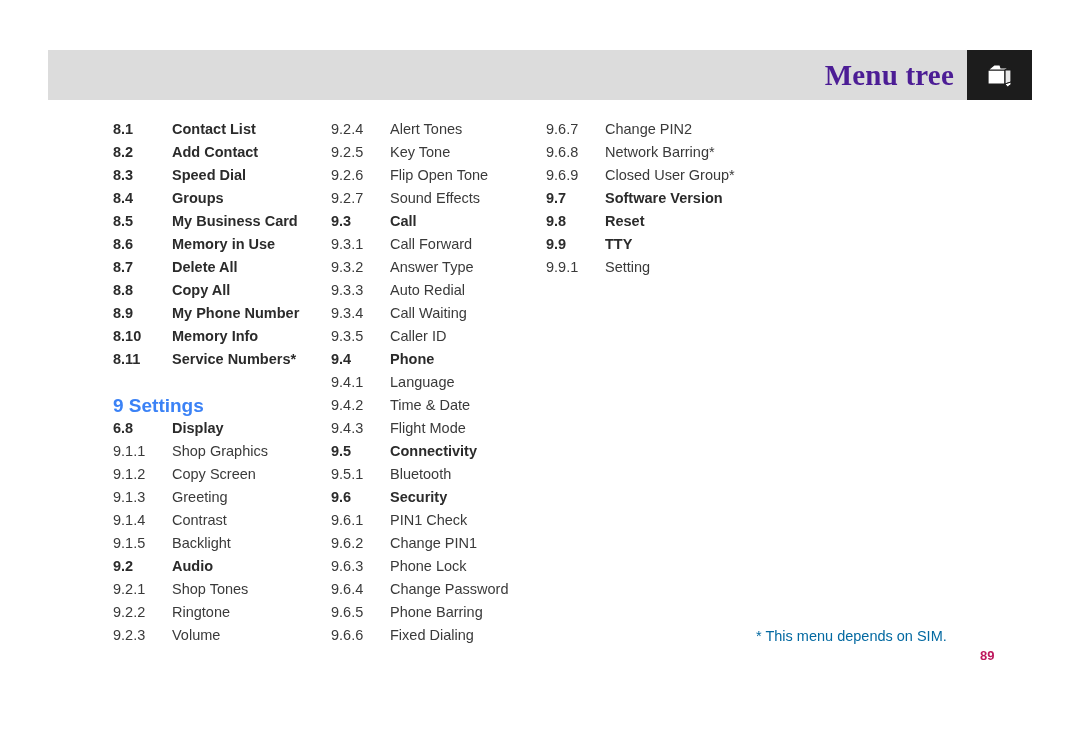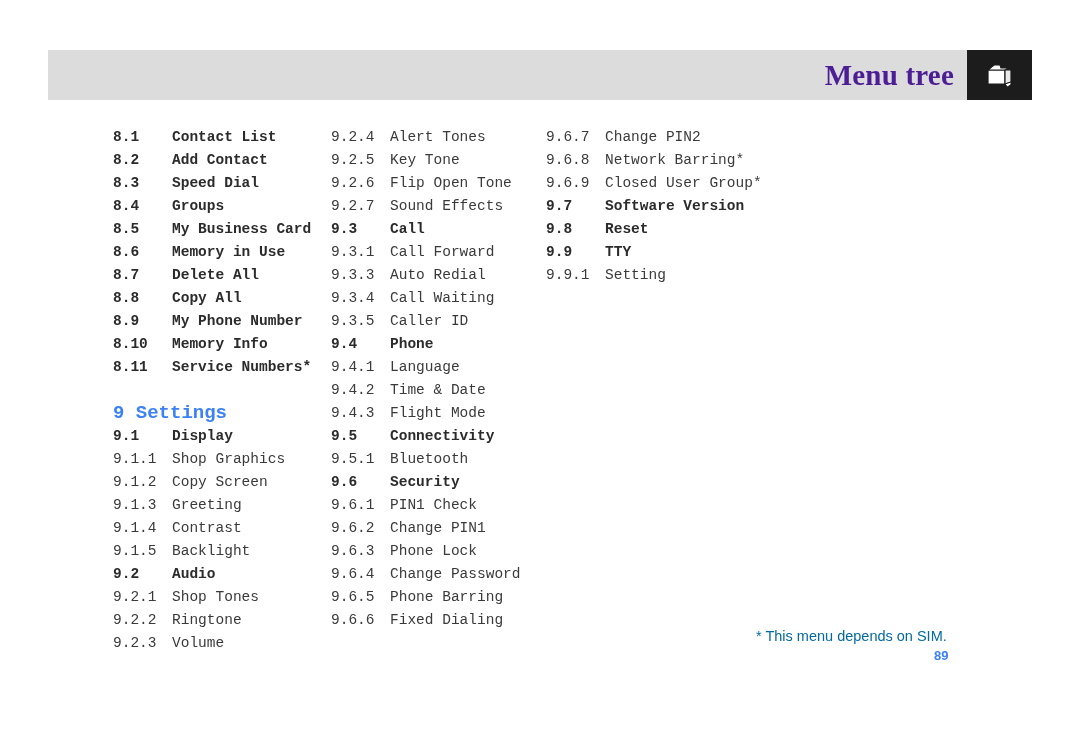--- a/index.html
+++ b/index.html
@@ -62,22 +62,21 @@
 
   
   .columns {
     position: absolute;
     left: 0;
     top: 118px;
     width: 1080px;
   }
   .col {
     position: absolute;
-    top: 8px;
-    font-family: Liberation Mono, monospace;
+    top: 0;
   }
   .col-1 { left: 113px; width: 215px; }
   .col-2 { left: 331px; width: 210px; }
   .col-3 { left: 546px; width: 230px; }
 
   .row {
     height: 23px;
     line-height: 23px;
     display: flex;
     white-space: nowrap;
@@ -112,25 +111,25 @@
   .footnote {
     position: absolute;
     left: 756px;
     top: 628px;
     font-size: 14.5px;
     color: #0369a1;
     white-space: nowrap;
   }
   .page-number {
     position: absolute;
-    left: 934px;
+    left: 980px;
     top: 648px;
     font-size: 13px;
     font-weight: bold;
-    color: #3b82f6;
+    color: #be185d;
   }
 </style>
 </head>
 <body>
 
 <div class="header">
   <div class="header-bar"></div>
   <div class="header-title">Menu tree</div>
   <div class="header-iconbox">
     <span>
@@ -186,21 +185,21 @@
         <span class="num">8.10</span>
         <span class="label">Memory Info</span>
       </div>
       <div class="row bold">
         <span class="num">8.11</span>
         <span class="label">Service Numbers*</span>
       </div>
       <div class="spacer-row"></div>
       <div class="section-heading">9 Settings</div>
       <div class="row bold">
-        <span class="num">9.1</span>
+        <span class="num">6.8</span>
         <span class="label">Display</span>
       </div>
       <div class="row">
         <span class="num">9.1.1</span>
         <span class="label">Shop Graphics</span>
       </div>
       <div class="row">
         <span class="num">9.1.2</span>
         <span class="label">Copy Screen</span>
       </div>
@@ -252,20 +251,24 @@
       </div>
       <div class="row bold">
         <span class="num">9.3</span>
         <span class="label">Call</span>
       </div>
       <div class="row">
         <span class="num">9.3.1</span>
         <span class="label">Call Forward</span>
       </div>
       <div class="row">
+        <span class="num">9.3.2</span>
+        <span class="label">Answer Type</span>
+      </div>
+      <div class="row">
         <span class="num">9.3.3</span>
         <span class="label">Auto Redial</span>
       </div>
       <div class="row">
         <span class="num">9.3.4</span>
         <span class="label">Call Waiting</span>
       </div>
       <div class="row">
         <span class="num">9.3.5</span>
         <span class="label">Caller ID</span>

